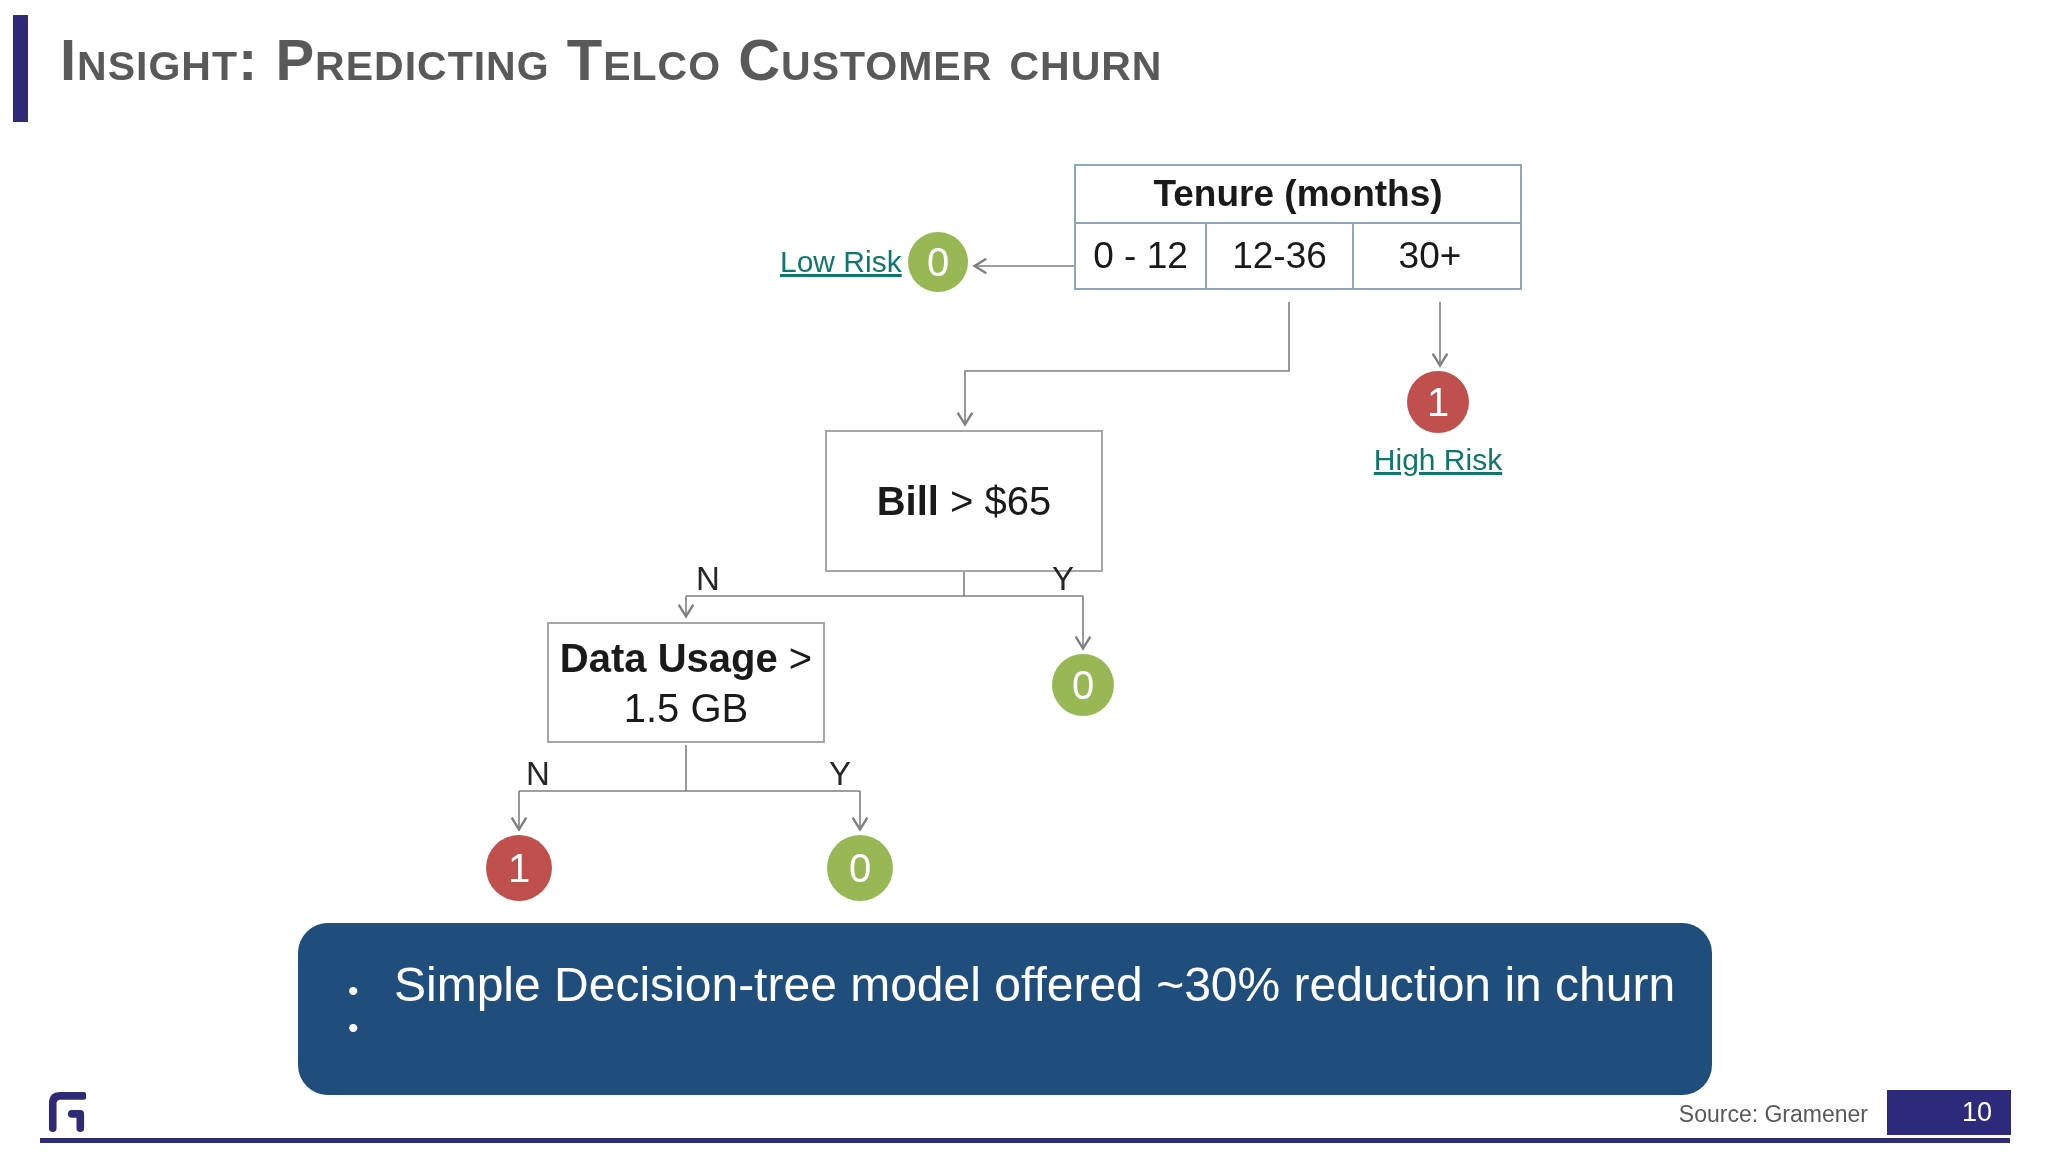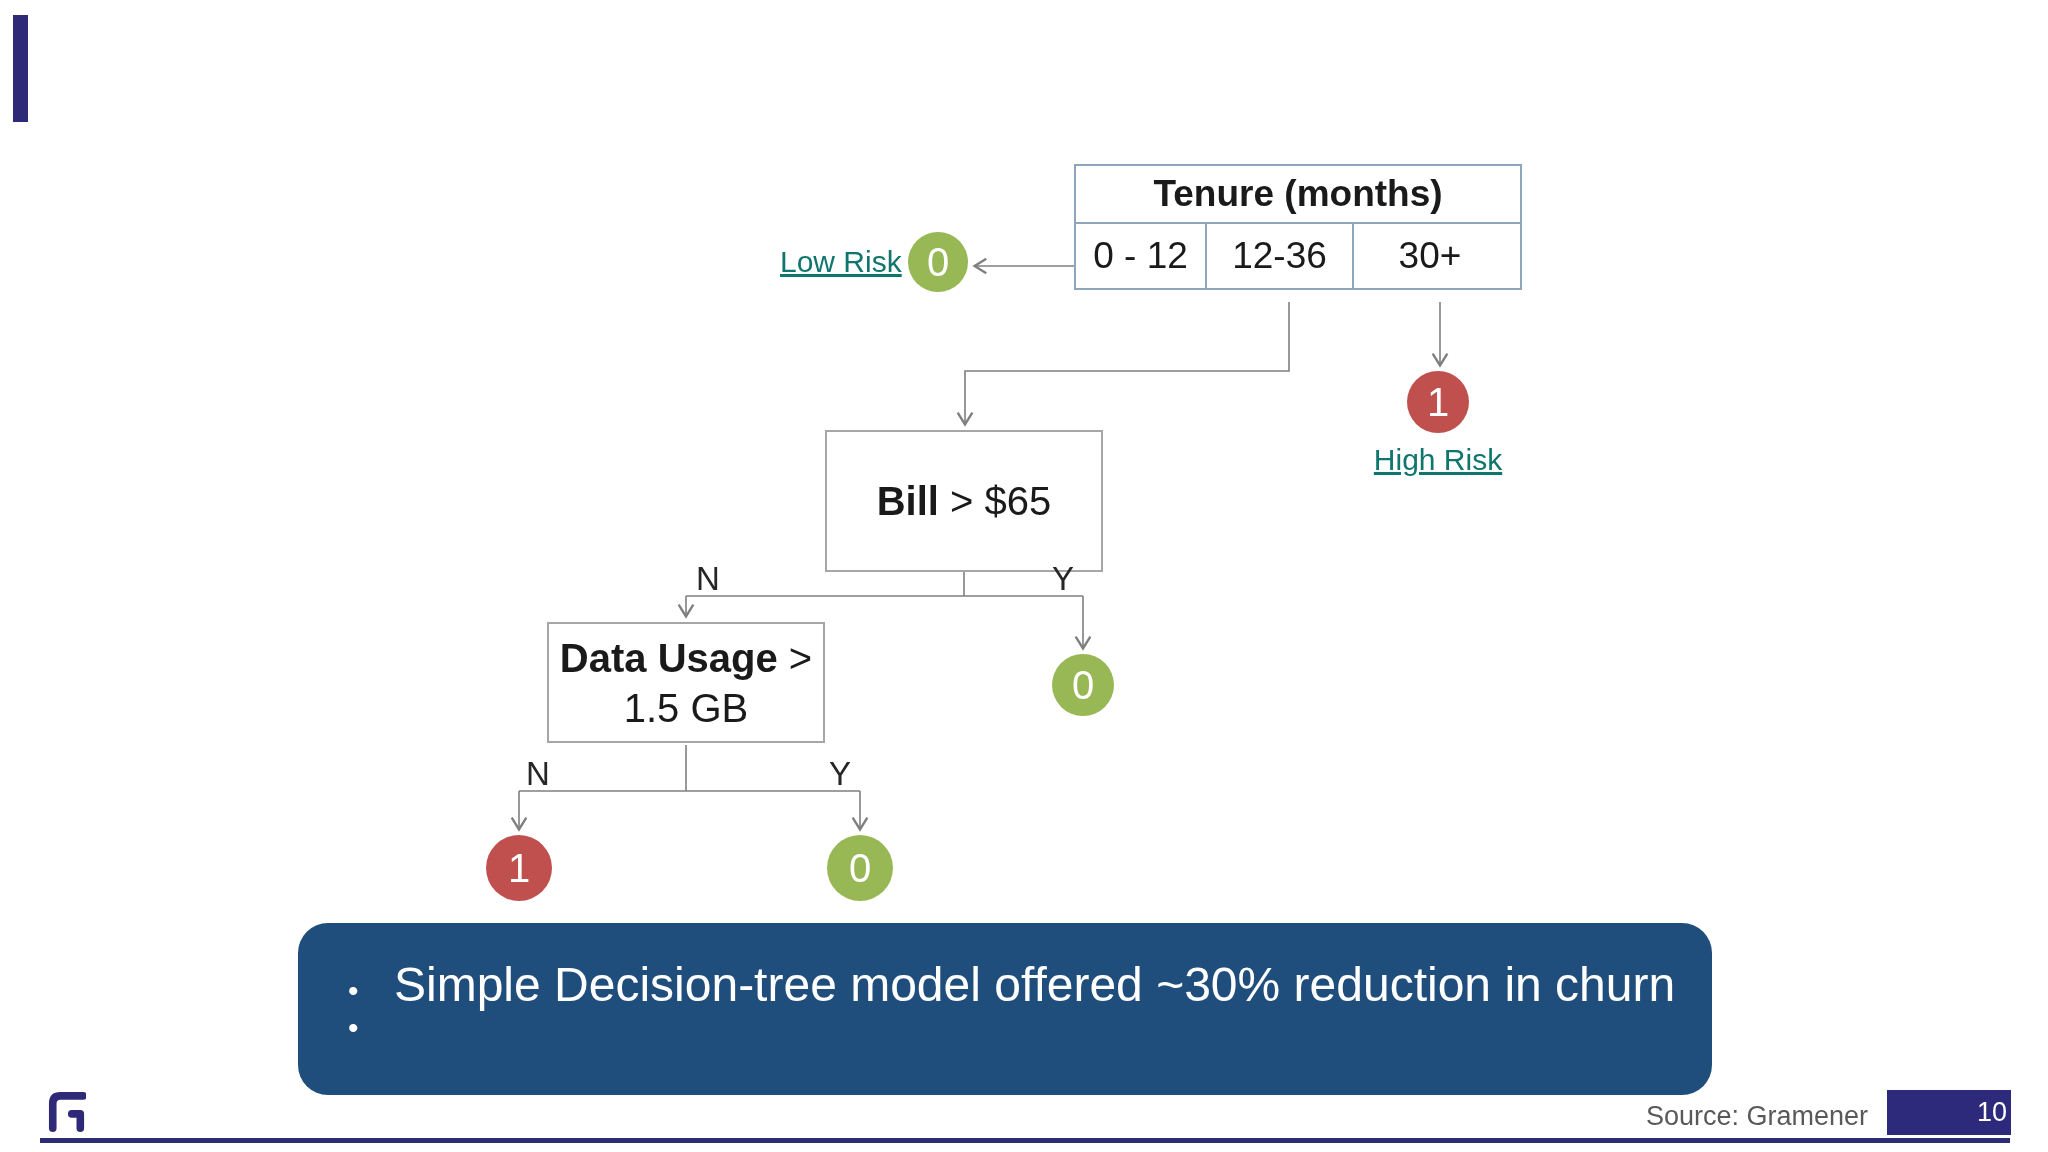--- a/index.html
+++ b/index.html
@@ -148,47 +148,48 @@
 
   
   .footer-logo {
     position: absolute;
     left: 48px; top: 1091px;
     width: 38px; height: 42px;
   }
   .footer-source {
     position: absolute;
     right: 180px; top: 1101px;
-    font-size: 27px;
+    font-size: 23px;
     color: #595959;
     white-space: nowrap;
   }
   .footer-pagebox {
     position: absolute;
     left: 1887px; top: 1090px;
     width: 124px; height: 45px;
     background: #2d2a7b;
     color: #ffffff;
     font-size: 27px;
     display: flex; align-items: center; justify-content: flex-end;
-    padding-right: 4px;
+    padding-right: 19px;
   }
   .footer-line {
     position: absolute;
     left: 40px; top: 1138px;
     width: 1970px; height: 5px;
     background: #2e2c75;
   }
 </style>
 </head>
 <body>
 
 <div class="slide">
 
   <div class="accent-bar"></div>
+  <div class="title">Insight: Predicting Telco Customer churn</div>
 
   <svg class="connectors" viewBox="0 0 2048 1152" xmlns="http://www.w3.org/2000/svg">
     <defs>
       <marker id="arrow" viewBox="0 0 12 12" refX="9" refY="6" markerWidth="11" markerHeight="11" orient="auto-start-reverse">
         <path d="M2,1 L10,6 L2,11" fill="none" stroke="#7f7f7f" stroke-width="1.4"></path>
       </marker>
     </defs>
     <path d="M 1074 266 L 976 266" marker-end="url(#arrow)"></path>
     <path d="M 1289 302 L 1289 371 L 965 371 L 965 423" marker-end="url(#arrow)"></path>
     <path d="M 1440 302 L 1440 364" marker-end="url(#arrow)"></path>

